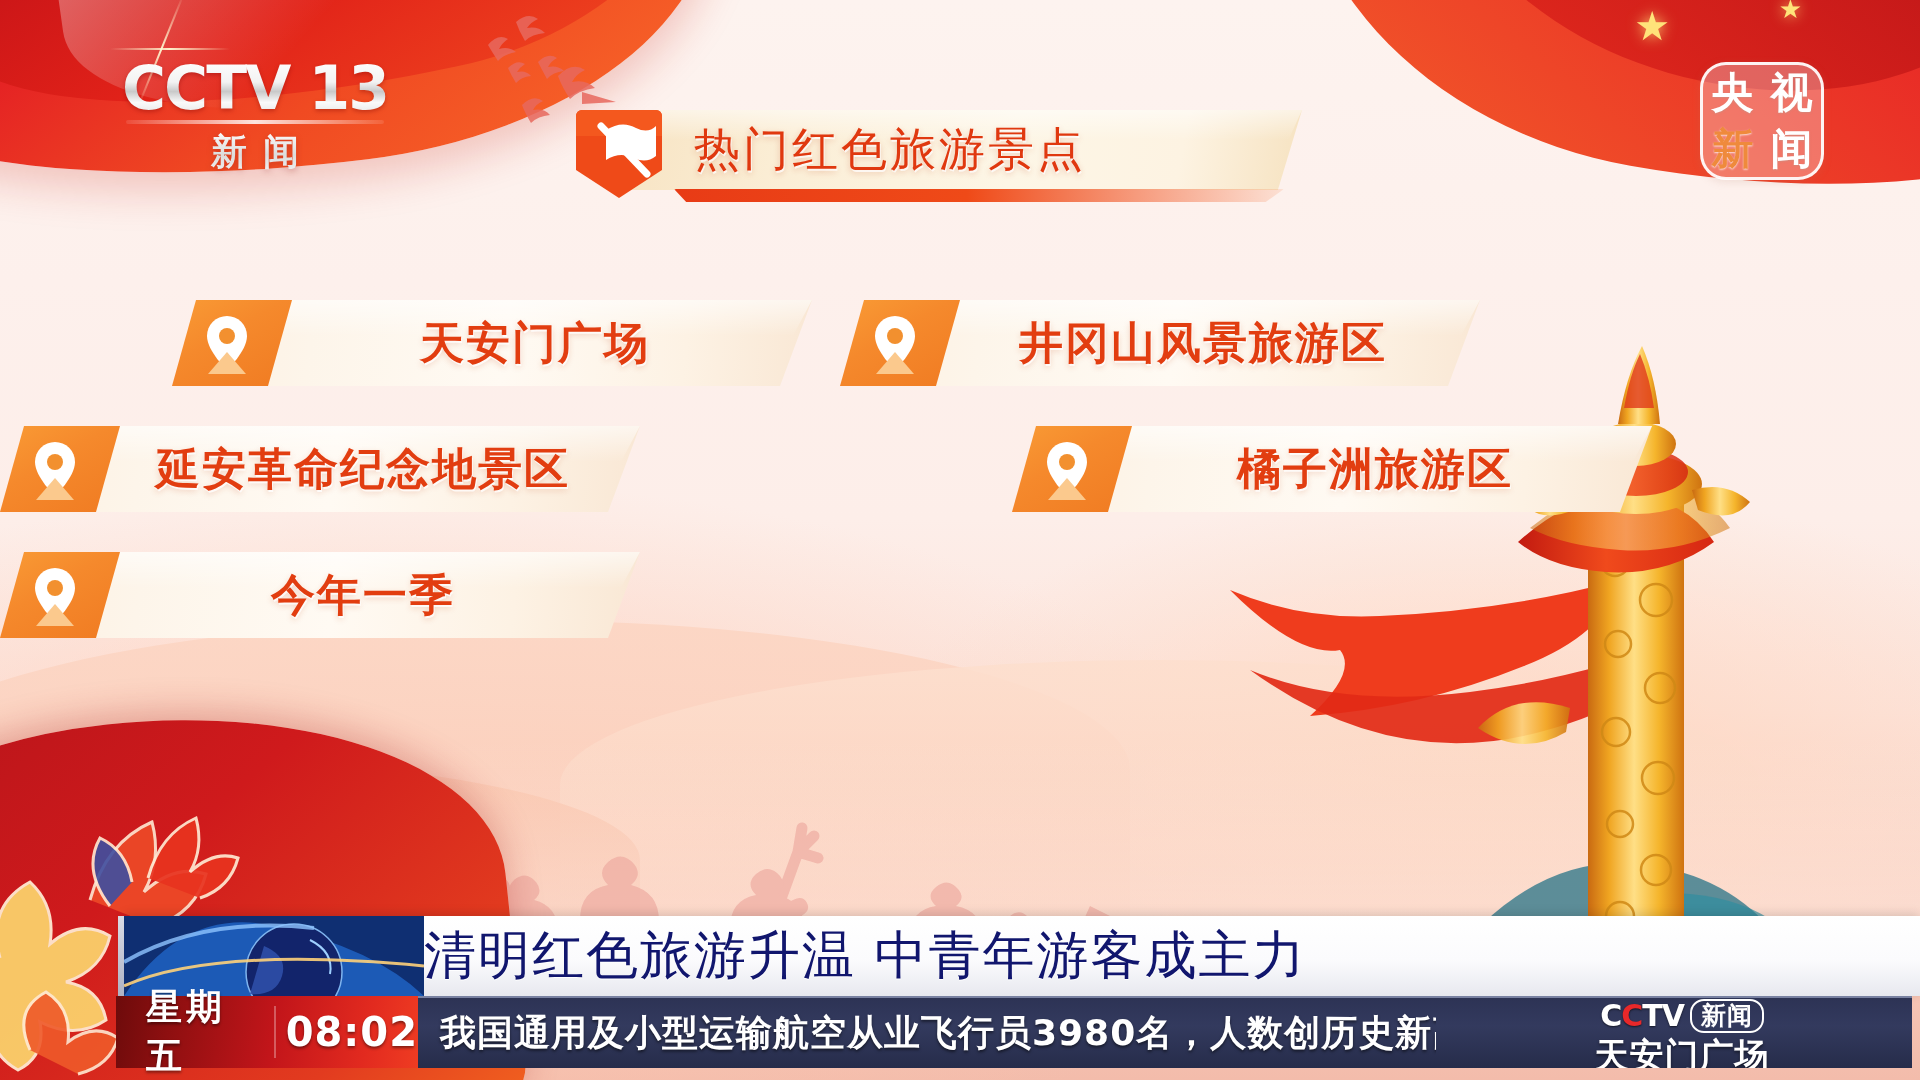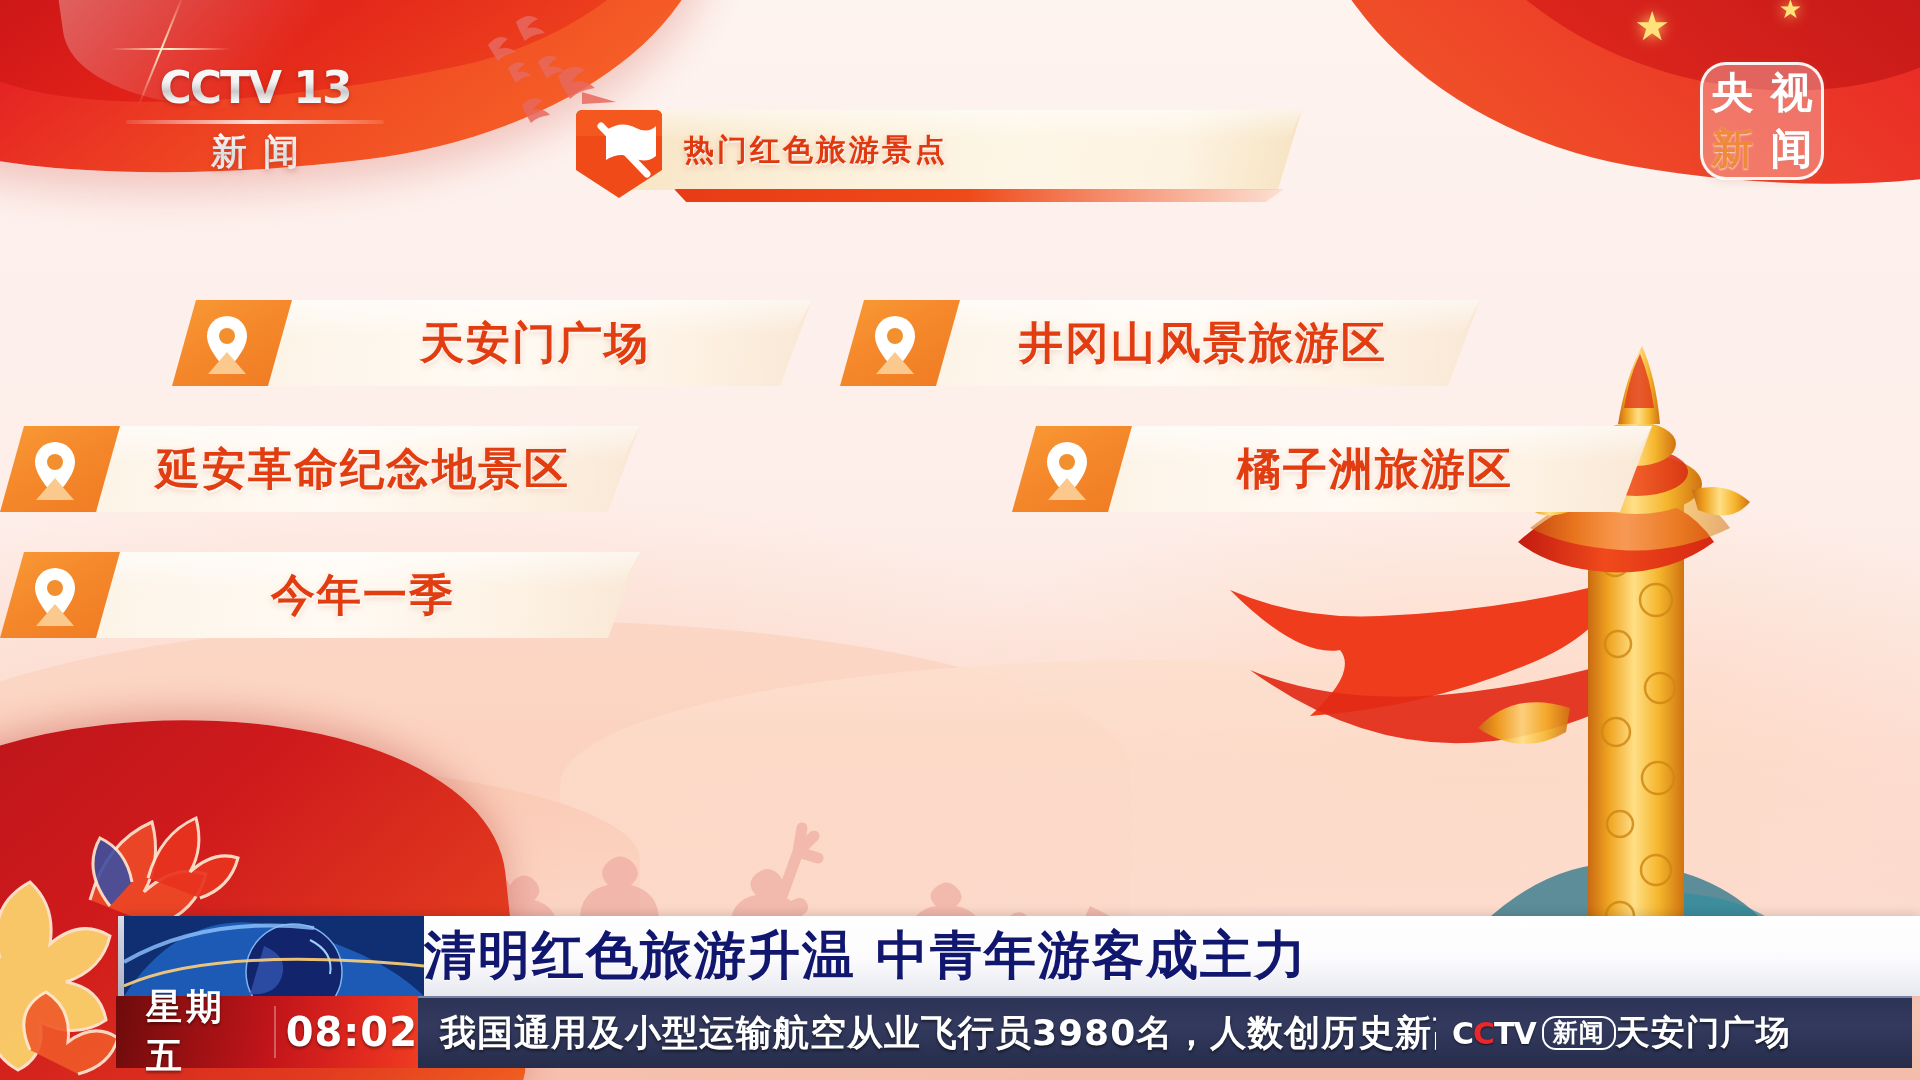--- a/index.html
+++ b/index.html
@@ -61,21 +61,21 @@
 
   
   .huabiao{position:absolute;right:120px;bottom:108px;width:330px;height:640px;}
   .ribbon{position:absolute;right:230px;bottom:280px;width:470px;height:250px;}
   .teal{position:absolute;right:60px;bottom:108px;width:420px;height:190px;}
 
   
   .cctv13{position:absolute;left:110px;top:58px;width:290px;height:125px;
     text-align:center;user-select:none;}
   .cctv13 .mark{font-family:"DejaVu Sans","Liberation Sans",sans-serif;font-weight:bold;
-    font-size:44px;letter-spacing:-2px;line-height:60px;
+    font-size:60px;letter-spacing:-2px;line-height:60px;
     background:linear-gradient(180deg,#ffffff 0%,#f3f3f3 40%,#c9c9c9 56%,#fafafa 74%,#e0e0e0 100%);
     -webkit-background-clip:text;background-clip:text;color:transparent;
     filter:drop-shadow(0 2px 2px rgba(120,0,0,.35));text-decoration:underline;}
   .cctv13 .sub{margin-top:4px;font-size:36px;font-weight:bold;letter-spacing:16px;text-indent:16px;
     background:linear-gradient(180deg,#ffffff,#dcdcdc 55%,#f6f6f6);
     -webkit-background-clip:text;background-clip:text;color:transparent;
     filter:drop-shadow(0 2px 3px rgba(150,30,20,.35));}
   .cctv13 .bar{height:4px;margin:2px 16px 0;border-radius:2px;
     background:linear-gradient(90deg,rgba(255,255,255,.1),rgba(255,255,255,.85),rgba(255,255,255,.1));}
 
@@ -96,23 +96,23 @@
     background:linear-gradient(100deg,#f7e3c2 0%,#fbeed6 26%,#fdf6e6 58%,#fdf3e2 82%,#f6e2c0 100%);
     clip-path:polygon(0 0,100% 0,96.5% 100%,0 100%);
     box-shadow:0 6px 14px rgba(190,110,60,.18);}
   .heading .plate-sheen{position:absolute;left:0;top:0;right:0;height:38%;
     background:linear-gradient(180deg,rgba(255,255,255,.55),rgba(255,255,255,0));
     clip-path:polygon(0 0,100% 0,98% 100%,0 100%);}
   .heading .accent{position:absolute;left:62px;bottom:-12px;width:610px;height:13px;
     background:linear-gradient(90deg,#e83b16 0%,#ef4a18 48%,rgba(247,130,70,.15) 100%);
     clip-path:polygon(0 0,100% 0,97% 100%,2% 100%);border-radius:2px;}
   .heading .flag{position:absolute;left:-38px;top:-6px;width:90px;height:96px;}
-  .heading h1{position:absolute;left:72px;top:0;right:20px;height:80px;margin:0;
+  .heading h1{position:absolute;left:82px;top:0;right:20px;height:80px;margin:0;
     display:flex;align-items:center;
-    font-size:30px;font-weight:bold;letter-spacing:3px;color:#e0380f;
+    font-size:46px;font-weight:normal;letter-spacing:3px;color:#e0380f;
     text-shadow:1px 2px 0 rgba(255,255,255,.75), 0 3px 6px rgba(190,60,20,.28);}
 
   
   .spots{position:absolute;left:0;top:300px;width:1652px;}
   .row{display:flex;justify-content:space-between;gap:28px;margin-bottom:40px;}
   .row.one{justify-content:center;}
   .spot{position:relative;width:640px;height:86px;}
   .spot .tag{position:absolute;inset:0;
     background:linear-gradient(96deg,#fdf0e0 0%,#fdf5ea 22%,#fffaf3 52%,#fdf2e4 80%,#f9e7d4 100%);
     clip-path:polygon(8.6% 0,100% 0,95% 100%,0 100%);
@@ -130,21 +130,21 @@
     font-size:44px;font-weight:bold;letter-spacing:2px;color:#e23d10;
     text-shadow:1px 2px 0 rgba(255,255,255,.8), 0 3px 6px rgba(190,70,25,.22);}
 
   
   .lower{position:absolute;left:124px;bottom:84px;width:1796px;height:80px;
     background:linear-gradient(180deg,#ffffff 0%,#fbfbfd 55%,#e7e8ef 100%);
     box-shadow:0 -2px 10px rgba(0,0,0,.14);}
   .lower .edge{position:absolute;left:-6px;top:0;width:12px;height:80px;
     background:linear-gradient(180deg,#d9dbe5,#aeb2c4);}
   .lower h2{margin:0;height:80px;display:flex;align-items:center;padding-left:300px;
-    font-size:52px;font-weight:bold;letter-spacing:2px;color:#11166e;
+    font-size:52px;font-weight:normal;letter-spacing:2px;color:#11166e;
     text-shadow:0 1px 0 rgba(255,255,255,.9);}
 
   .globe{position:absolute;left:124px;bottom:84px;width:300px;height:80px;overflow:hidden;
     background:linear-gradient(120deg,#0e2c6e 0%,#1d57b8 34%,#2a79d8 56%,#123a86 100%);}
 
   
   .ticker{position:absolute;left:116px;bottom:12px;width:1796px;height:72px;
     display:flex;align-items:stretch;}
   .tk-date{position:relative;width:302px;display:flex;align-items:center;
     background:linear-gradient(100deg,#6d0b0b 0%,#8d0f10 18%,#c2151a 52%,#e22a1f 82%,#ef3c22 100%);}
@@ -153,21 +153,21 @@
   .tk-date .sep{position:absolute;left:158px;top:10px;bottom:10px;width:2px;background:rgba(255,255,255,.3);}
   .tk-date .time{padding-left:34px;font-size:40px;font-weight:bold;color:#fff;letter-spacing:1px;
     font-family:"DejaVu Sans","Liberation Sans",sans-serif;text-shadow:0 2px 3px rgba(0,0,0,.45);}
   .tk-body{flex:1;display:flex;align-items:center;overflow:hidden;
     background:linear-gradient(180deg,#2d3355 0%,#333a5e 40%,#262c4a 100%);
     border-top:2px solid rgba(190,200,235,.55);}
   .tk-body .txt{padding-left:22px;font-size:36px;font-weight:bold;color:#fff;letter-spacing:1px;
     white-space:nowrap;text-shadow:0 2px 3px rgba(0,0,0,.5);}
   .tk-tail{width:460px;display:flex;align-items:center;padding-left:16px;
     background:linear-gradient(180deg,#2d3355 0%,#333a5e 40%,#262c4a 100%);
-    border-top:2px solid rgba(190,200,235,.55);overflow:hidden;}
+    border-top:2px solid rgba(190,200,235,.55);overflow:hidden;flex-direction:column;}
   .tk-logo{display:flex;align-items:center;gap:6px;}
   .tk-logo .c{font-size:30px;font-weight:bold;color:#fff;letter-spacing:-1px;
     text-shadow:0 1px 2px rgba(0,0,0,.6);}
   .tk-logo .c .red{color:#e8282a;}
   .tk-logo .n{font-size:25px;font-weight:bold;color:#fff;border:2px solid #fff;
     border-radius:14px;padding:0 9px;line-height:30px;letter-spacing:1px;}
   .tk-tail .next{font-size:34px;font-weight:bold;color:#fff;white-space:nowrap;letter-spacing:1px;
     text-shadow:0 2px 3px rgba(0,0,0,.5);}
 </style>
 </head>

